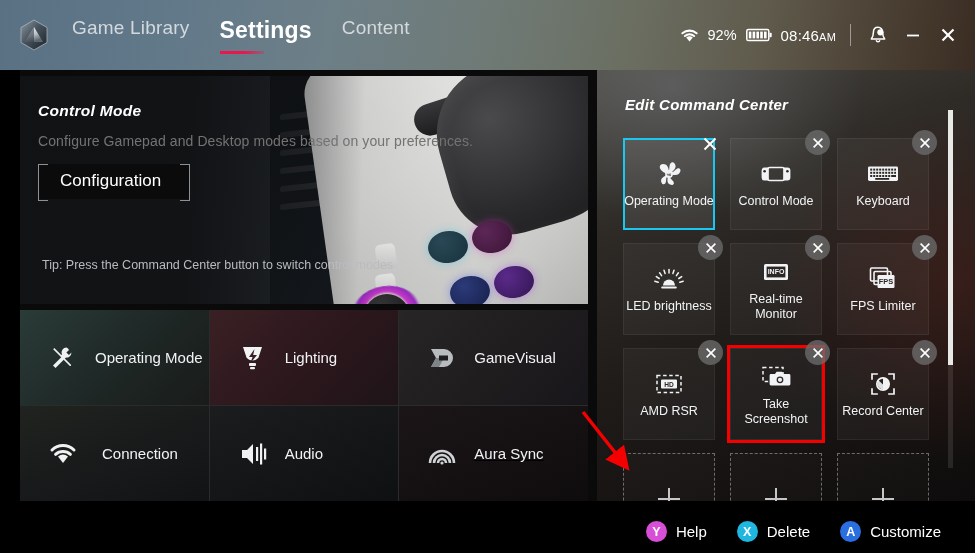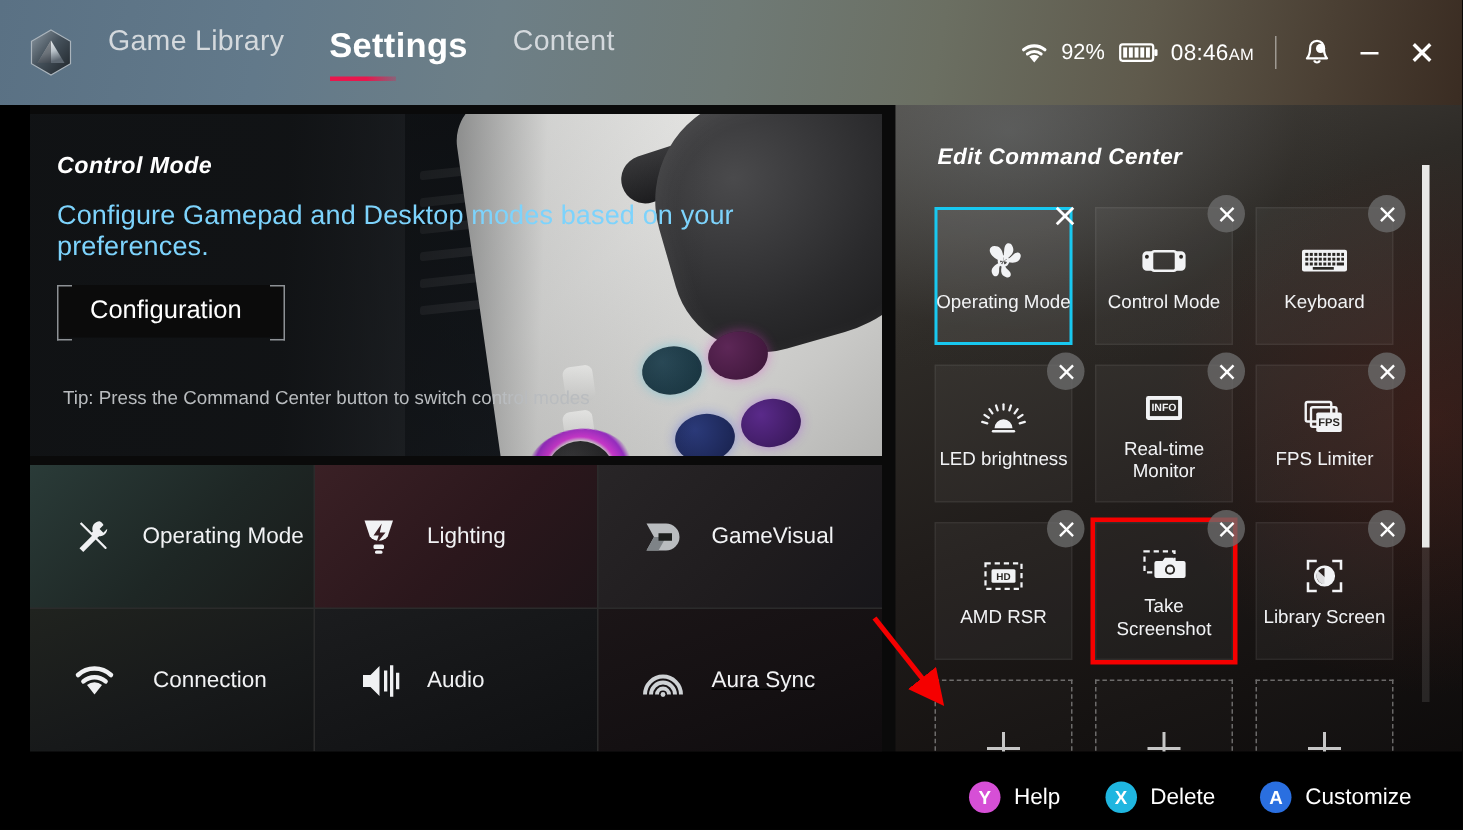--- a/index.html
+++ b/index.html
@@ -68,21 +68,21 @@
   .hp-stickring { position:absolute; left:330px; top:210px; width:74px; height:60px; border-radius:50%;
     background: radial-gradient(circle, rgba(0,0,0,0) 46%, #d43ad6 52%, #9c2ec8 66%, rgba(0,0,0,0) 74%);
     filter: blur(0.4px); transform: rotate(-8deg);}
   .hp-stick { position:absolute; left:344px; top:218px; width:46px; height:46px; border-radius:50%; background: radial-gradient(circle at 35% 30%, #3a3a3c, #141415); }
   .hp-btns { position:absolute; left:356px; top:168px; width:20px; }
   .hp-btns i { display:block; width:20px; height:24px; margin-bottom:6px; background: linear-gradient(180deg,#f6f6f4,#d5d5d3); border-radius:5px; transform: rotate(-8deg);}
   .hero-shade { position:absolute; inset:0; background: linear-gradient(92deg, rgba(16,18,20,0.97) 0%, rgba(16,18,20,0.95) 30%, rgba(16,18,20,0.55) 46%, rgba(16,18,20,0.12) 60%, rgba(16,18,20,0.0) 80%); }
 
   .hero-txt { position:absolute; left:18px; top:26px; right:10px; }
   .hero-title { color:#fff; font-size:15.5px; font-weight:700; font-style:italic; letter-spacing:0.3px; }
-  .hero-sub { color:#7dd3fc; font-size:18px; margin-top:13px; letter-spacing:0.1px; }
+  .hero-sub { color:#737373; font-size:14px; margin-top:13px; letter-spacing:0.1px; }
   .cfg-btn {
     position:relative; display:inline-block; margin-top:15px;
     background:#0b0b0b; color:#fff; font-size:17px; padding:7px 29px 8px 22px; cursor:pointer;
   }
   .cfg-btn::before, .cfg-btn::after {
     content:""; position:absolute; width:9px; height:100%; top:0; pointer-events:none;
     border-top:1px solid #8d9195; border-bottom:1px solid #8d9195;
   }
   .cfg-btn::before { left:0; border-left:1px solid #8d9195; }
   .cfg-btn::after { right:0; border-right:1px solid #8d9195; }
@@ -543,21 +543,21 @@
               <polyline points="4,8 4,3 9,3"></polyline>
                 <polyline points="21,3 26,3 26,8"></polyline>
               <polyline points="26,18 26,23 21,23"></polyline>
                 <polyline points="9,23 4,23 4,18"></polyline>
             </g>
             <circle cx="15" cy="13" r="6.2" fill="none" stroke="#f2f3f5" stroke-width="1.7"></circle>
             <path d="M15 6.8 a6.2 6.2 0 0 1 0 12.4 Z" fill="#f2f3f5"></path>
             <path d="M10.4 9.3 a6.2 6.2 0 0 0 8.9 8.2 Z" fill="#f2f3f5" opacity="0.9"></path>
           </svg>
         </span>
-        <span class="t-lbl">Library Screen</span>
+        <span class="t-lbl">Record Center</span>
         <span class="x-btn">
           <svg width="14" height="14" viewBox="0 0 16 16">
             <line x1="3" y1="3" x2="13" y2="13" stroke="#fff" stroke-width="1.8"></line>
               <line x1="13" y1="3" x2="3" y2="13" stroke="#fff" stroke-width="1.8"></line>
           </svg>
         </span>
       </div>
 
       <div class="tile add">
         <span class="plus"></span>

